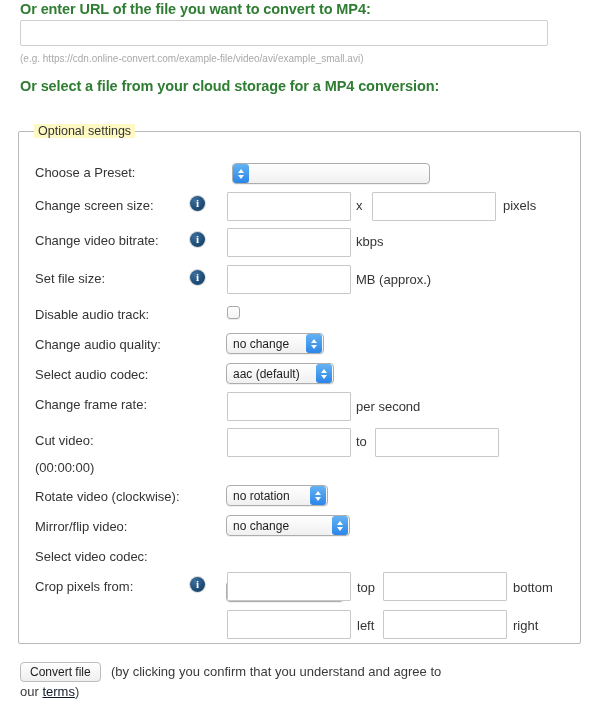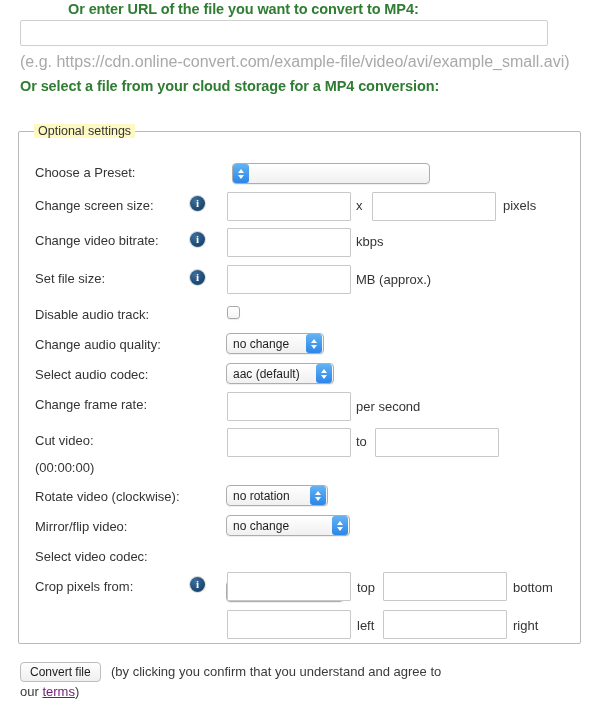--- a/index.html
+++ b/index.html
@@ -19,42 +19,42 @@
 
   .page { position: relative; width: 600px; height: 705px; }
 
   
   .head {
     color: #2f7d32;
     font-weight: bold;
     font-size: 14.5px;
     letter-spacing: -0.1px;
   }
-  #url-heading { position: absolute; left: 20px; top: 1px; margin-left: 48px; }
+  #url-heading { position: absolute; left: 20px; top: 1px; }
   #cloud-heading { position: absolute; left: 20px; top: 78px; text-align: right; }
 
   
   #url-input {
     position: absolute;
     left: 20px; top: 20px;
     width: 528px; height: 26px;
     box-sizing: border-box;
     border: 1px solid #cfcfcf;
     background: #fff;
     border-radius: 2px;
     font-family: "Liberation Sans", sans-serif;
     font-size: 13px;
     padding: 0 5px;
     outline: none;
   }
   #url-example {
     position: absolute;
     left: 20px; top: 53px;
     color: #a9a9a9;
-    font-size: 16px;
+    font-size: 10px;
   }
 
   
   #gdrive-btn {
     position: absolute;
     left: 20px; top: 96px;
     height: 22px;
     box-sizing: border-box;
     display: flex;
     align-items: center;
@@ -216,21 +216,21 @@
     white-space: nowrap;
   }
   #terms-line2 {
     position: absolute;
     left: 20px; top: 684px;
     font-size: 13px;
     color: #3a3a3a;
     white-space: nowrap;
   }
   #terms-link {
-    color: #701a75;
+    color: #0f172a;
     text-decoration: underline;
     cursor: pointer;
   }
 </style>
 </head>
 <body>
 
 <div class="page">
 
   <div class="head" id="url-heading">Or enter URL of the file you want to convert to MP4:</div>

